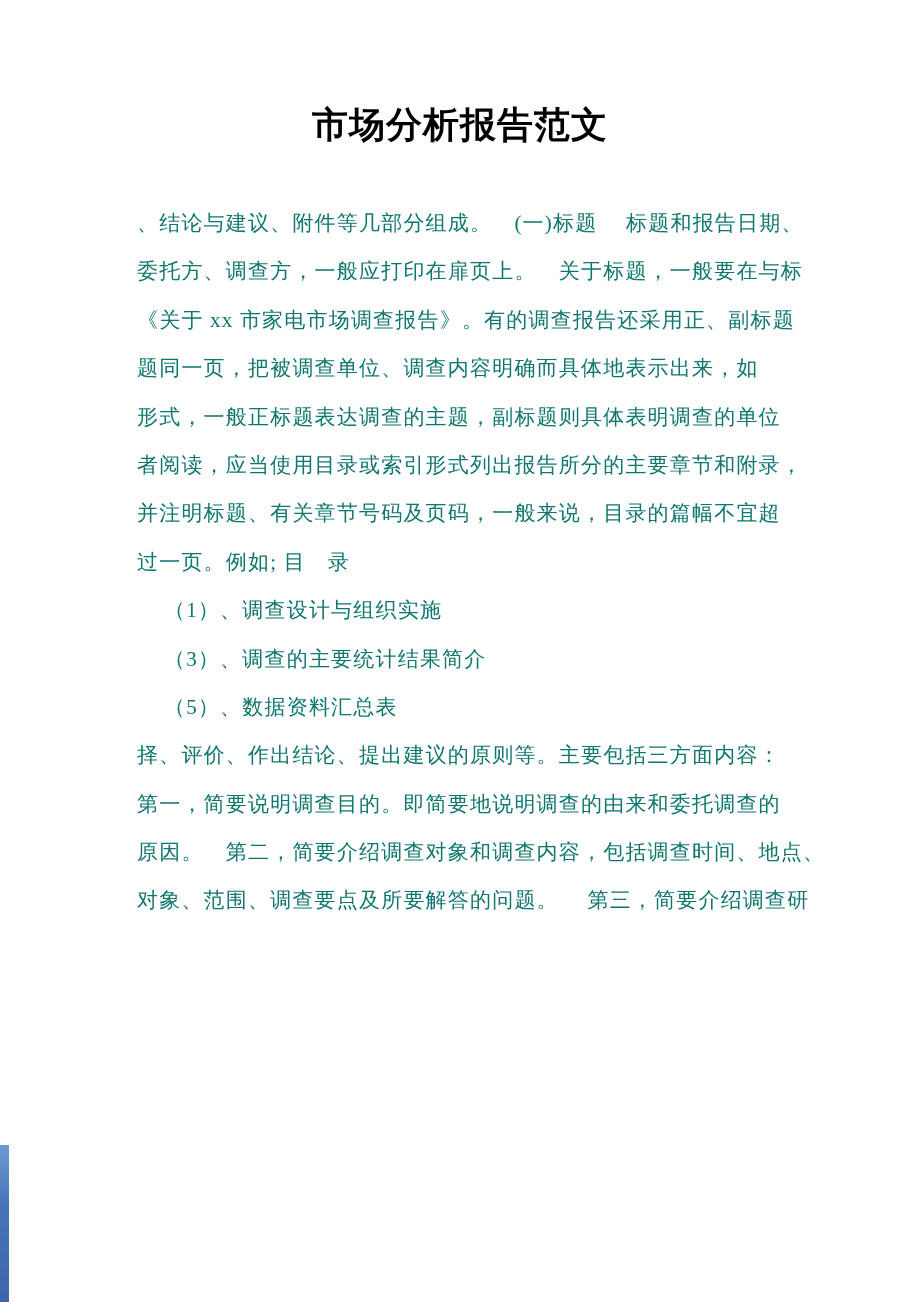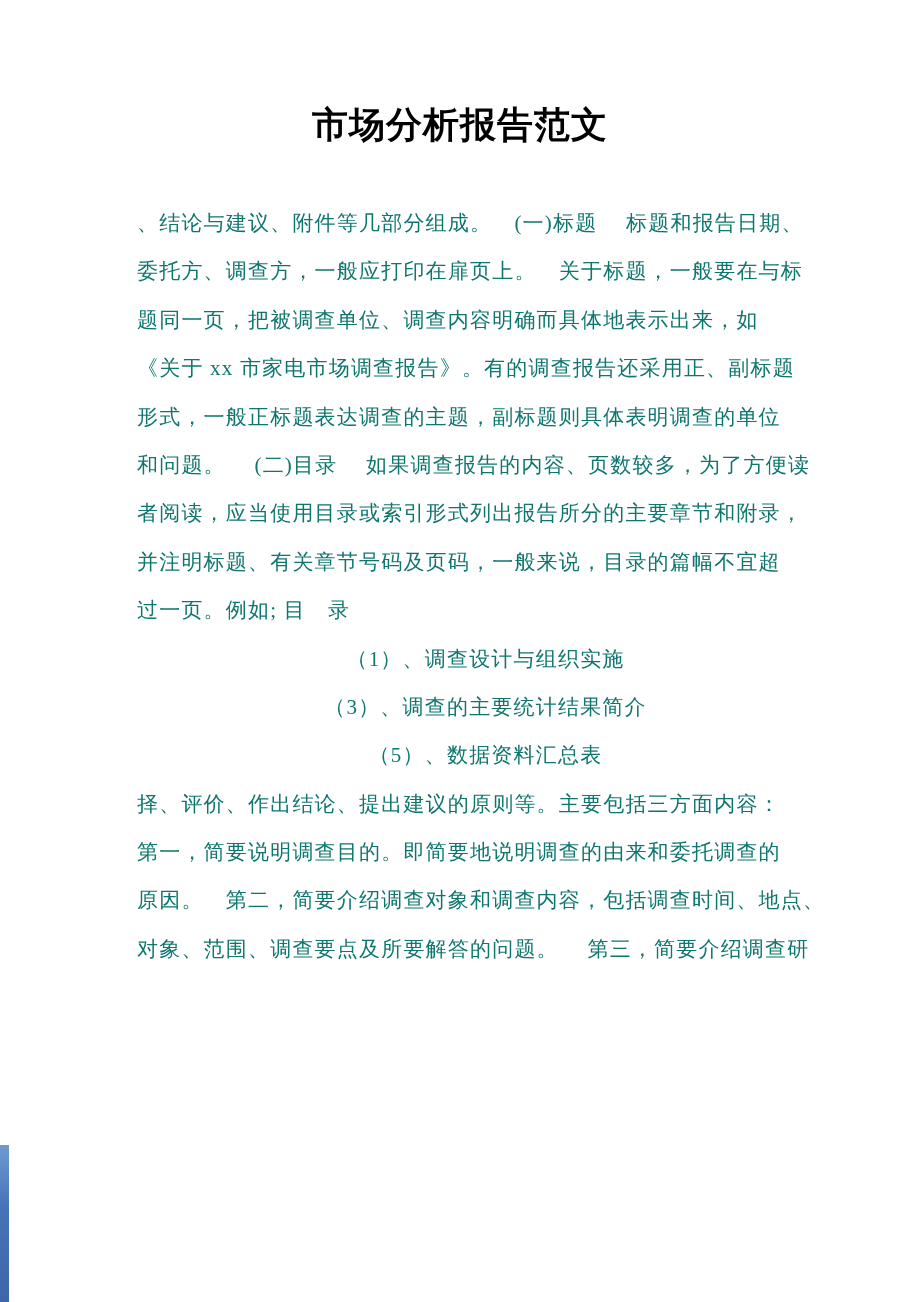--- a/index.html
+++ b/index.html
@@ -36,45 +36,43 @@
   .line {
     height: 48.4px;
     line-height: 48.4px;
     font-size: 21px;
     letter-spacing: 1.2px;
     white-space: pre;
     color: #0f766e;
   }
   .line.indent {
     padding-left: 27px;
-    text-align: center;
   }
   .edge-bar {
     position: absolute;
     left: 0;
     bottom: 0;
     width: 9px;
     height: 157px;
     background: linear-gradient(180deg, #6f9bd1 0%, #4673b8 40%, #3f67a8 100%);
   }
 </style>
 </head>
 <body>
 
 <div class="page">
 
   <div class="doc-title">市场分析报告范文</div>
 
   <div class="body-lines">
     <div class="line">、结论与建议、附件等几部分组成。　(一)标题　 标题和报告日期、</div>
     <div class="line">委托方、调查方，一般应打印在扉页上。　关于标题，一般要在与标</div>
+    <div class="line">《关于 xx 市家电市场调查报告》。有的调查报告还采用正、副标题</div>
     <div class="line">题同一页，把被调查单位、调查内容明确而具体地表示出来，如</div>
-    <div class="line">《关于 xx 市家电市场调查报告》。有的调查报告还采用正、副标题</div>
     <div class="line">形式，一般正标题表达调查的主题，副标题则具体表明调查的单位</div>
-    <div class="line">和问题。　 (二)目录　 如果调查报告的内容、页数较多，为了方便读</div>
     <div class="line">者阅读，应当使用目录或索引形式列出报告所分的主要章节和附录，</div>
     <div class="line">并注明标题、有关章节号码及页码，一般来说，目录的篇幅不宜超</div>
     <div class="line">过一页。例如; 目　录</div>
     <div class="line indent">（1）、调查设计与组织实施</div>
     <div class="line indent">（3）、调查的主要统计结果简介</div>
     <div class="line indent">（5）、数据资料汇总表</div>
     <div class="line">择、评价、作出结论、提出建议的原则等。主要包括三方面内容：</div>
     <div class="line">第一，简要说明调查目的。即简要地说明调查的由来和委托调查的</div>
     <div class="line">原因。　第二，简要介绍调查对象和调查内容，包括调查时间、地点、</div>
     <div class="line">对象、范围、调查要点及所要解答的问题。　 第三，简要介绍调查研</div>

